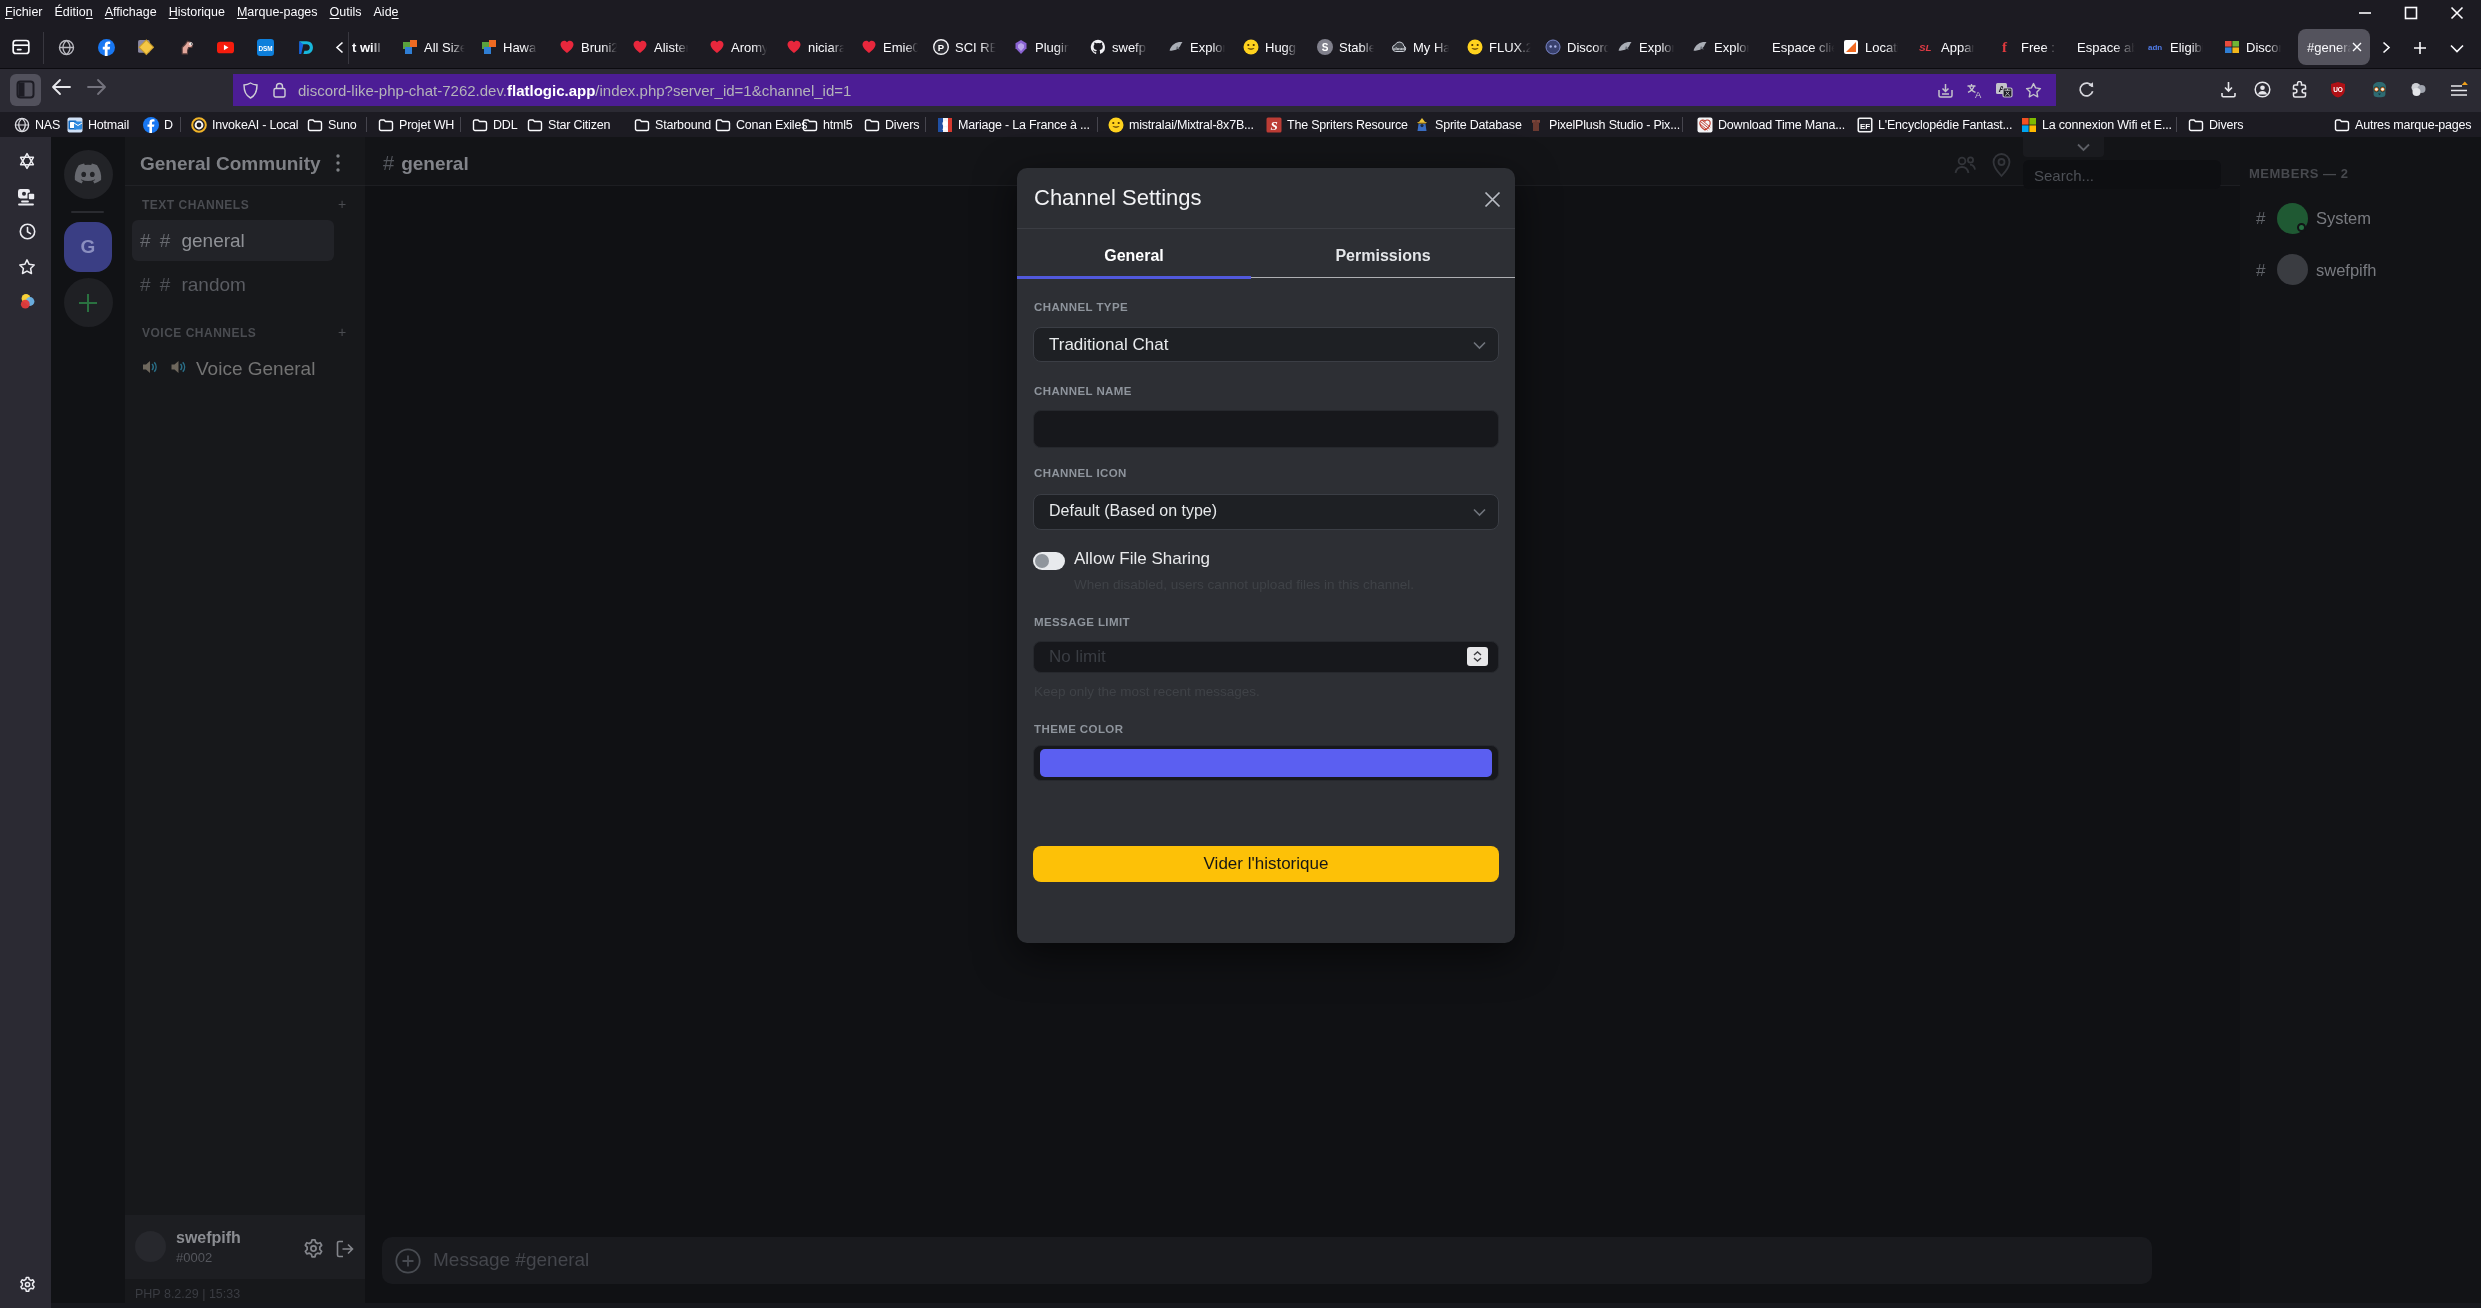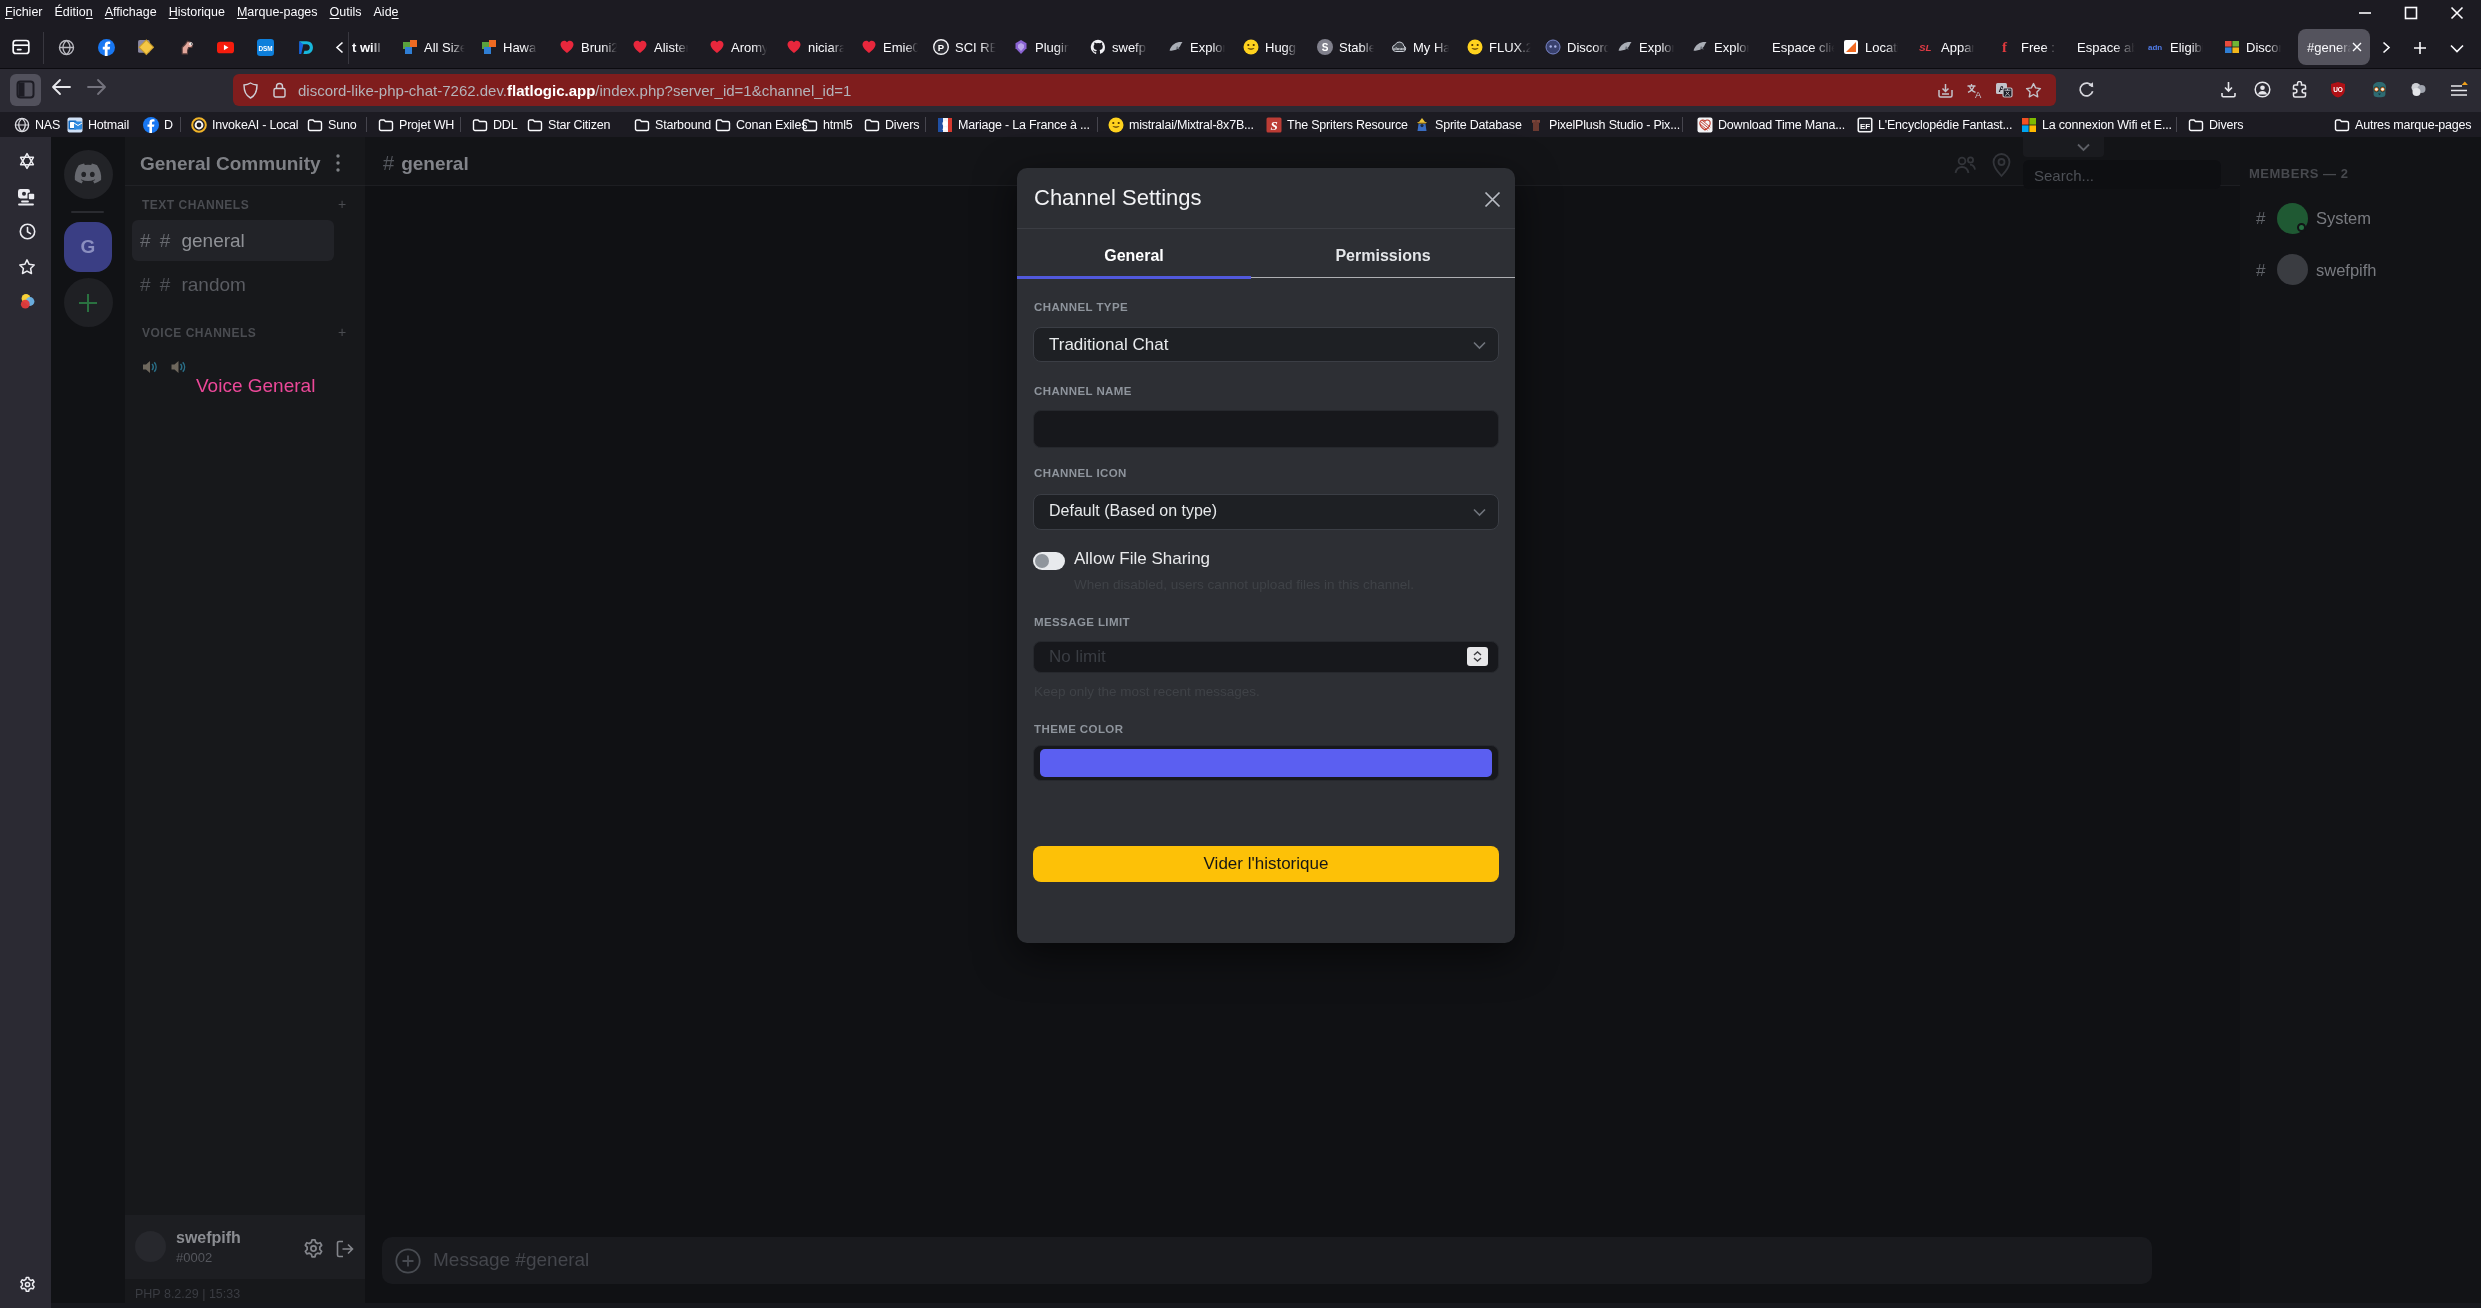--- a/index.html
+++ b/index.html
@@ -18,21 +18,21 @@
 #tabbar { position:absolute; left:0; top:26px; width:2481px; height:42px; background:#1c1b22; }
 .pintab { position:absolute; top:13px; width:17px; height:17px; }
 .tabsep { position:absolute; top:6px; width:1px; height:32px; background:#38373f; }
 .tab { position:absolute; top:3px; height:36px; display:flex; align-items:center; color:#fbfbfe; font-size:13px; overflow:hidden; }
 .tab .fav { width:16px; height:16px; margin-right:6px; flex:none; }
 .tab .ttl { white-space:nowrap; mask-image:linear-gradient(90deg,#000 60%,transparent 95%); -webkit-mask-image:linear-gradient(90deg,#000 60%,transparent 95%); }
 #activetab { position:absolute; left:2298px; top:3px; width:72px; height:36px; background:#54535d; border-radius:8px; color:#fbfbfe; font-size:13px; display:flex; align-items:center; padding-left:9px; }
 
 
 #navbar { position:absolute; left:0; top:68px; width:2481px; height:44px; background:#2b2a33; border-top:1px solid #0c0b10; }
-#urlbar { position:absolute; left:233px; top:5px; width:1823px; height:32px; background:#7f1d1d; border-radius:6px; display:flex; align-items:center; color:#b4b4ba; font-size:15px; }
+#urlbar { position:absolute; left:233px; top:5px; width:1823px; height:32px; background:#4c1d95; border-radius:0; display:flex; align-items:center; color:#b4b4ba; font-size:15px; }
 #sidebtn { position:absolute; left:10px; top:5px; width:31px; height:32px; background:#52515c; border-radius:6px; }
 
 
 #bookbar { position:absolute; left:0; top:112px; width:2481px; height:25px; background:#1c1b22; color:#fbfbfe; font-size:12.5px; }
 .bm { display:flex; align-items:center; white-space:nowrap; height:17px; letter-spacing:-0.2px; }
 .bm .ic { width:16px; height:16px; margin-right:5px; flex:none; }
 .bmsep { width:1px; height:15px; background:#46454e; }
 
 
 #app { position:absolute; left:0; top:137px; width:2481px; height:1171px; background:#101114; }
@@ -545,21 +545,21 @@
       <div class="abs" style="left:17px;top:189px;font-size:12px;font-weight:bold;letter-spacing:.5px;color:#4a4c51">VOICE CHANNELS</div>
       <div class="abs" style="left:213px;top:187px;font-size:14px;color:#4a4c51">+</div>
       <svg class="abs" style="left:17px;top:222px;width:16px;height:16px" viewBox="0 0 16 16">
           <path d="M1 5.5h3L8 2v12L4 10.5H1z" fill="#6e675d"></path>
           <path d="M10 5a4.2 4.2 0 010 6M12.3 3.2a7.4 7.4 0 010 9.6" fill="none" stroke="#2a6f88" stroke-width="1.5"></path>
         </svg>
       <svg class="abs" style="left:45px;top:222px;width:17px;height:16px" viewBox="0 0 16 16">
           <path d="M1 5.5h3L8 2v12L4 10.5H1z" fill="#6e675d"></path>
           <path d="M10 5a4.2 4.2 0 010 6M12.3 3.2a7.4 7.4 0 010 9.6" fill="none" stroke="#2a6f88" stroke-width="1.5"></path>
         </svg>
-      <div class="abs" style="left:71px;top:238px;font-size:19px;color:#ec4899">Voice General</div>
+      <div class="abs" style="left:71px;top:221px;font-size:19px;color:#737373">Voice General</div>
       <div class="abs" style="left:0;top:1078px;width:240px;height:64px;background:#1d1e22"></div>
       <div class="abs" style="left:10px;top:1094px;width:31px;height:31px;border-radius:50%;background:#27282d"></div>
       <div class="abs" style="left:51px;top:1092px;font-size:16px;font-weight:bold;color:#8b8d92">swefpifh</div>
       <div class="abs" style="left:51px;top:1113px;font-size:13px;color:#55575d">#0002</div>
       <svg class="abs" style="left:178px;top:1101px;width:21px;height:21px" viewBox="0 0 17 17">
           <path d="M7.3 1.5h2.4l.5 2a5.3 5.3 0 011.7 1l2-.7 1.2 2.1-1.5 1.5a5.3 5.3 0 010 1.9l1.5 1.5-1.2 2.1-2-.7a5.3 5.3 0 01-1.7 1l-.5 2H7.3l-.5-2a5.3 5.3 0 01-1.7-1l-2 .7-1.2-2.1 1.5-1.5a5.3 5.3 0 010-1.9L1.9 5.9l1.2-2.1 2 .7a5.3 5.3 0 011.7-1z" fill="none" stroke="#84868c" stroke-width="1.4" stroke-linejoin="round"></path>
           <circle cx="8.5" cy="8.5" r="2.1" fill="none" stroke="#84868c" stroke-width="1.4"></circle>
         </svg>
       <svg class="abs" style="left:211px;top:1103px;width:19px;height:18px" viewBox="0 0 19 18">
           <path d="M7 1.5H3A1.5 1.5 0 001.5 3v12A1.5 1.5 0 003 16.5h4" fill="none" stroke="#84868c" stroke-width="1.6"></path>

